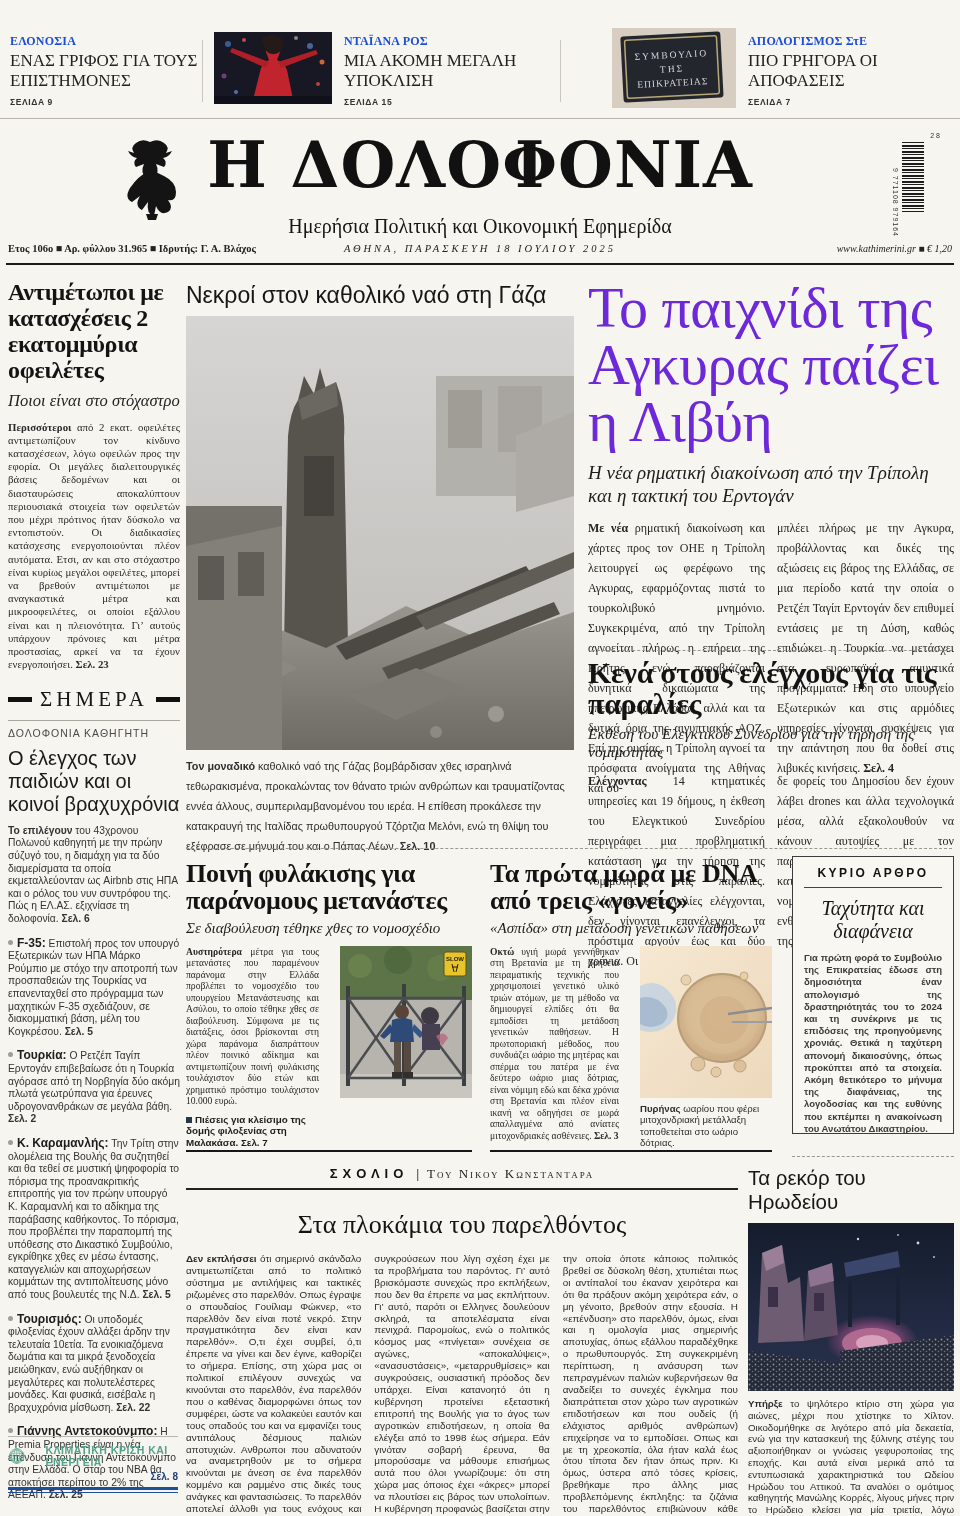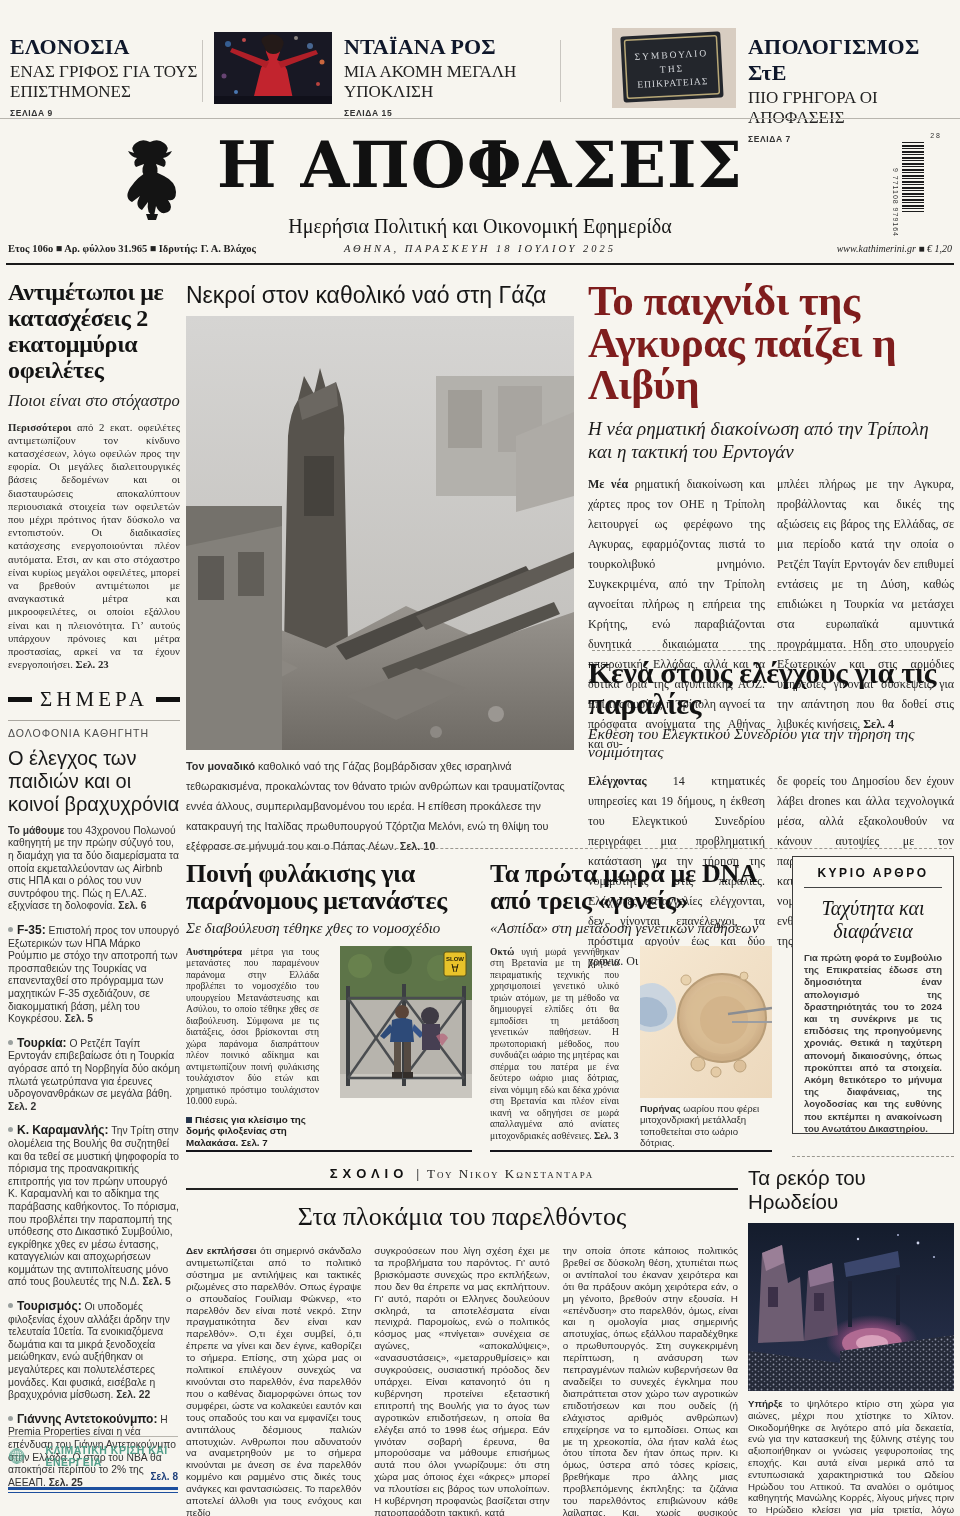--- a/index.html
+++ b/index.html
@@ -6,21 +6,21 @@
   html,body { background:#e9e7e2; }
   .page {
     position:relative; width:960px; height:1516px; margin:0 auto;
     background:#f7f5ef; overflow:hidden; color:#1a1a1a;
     font-family:"Liberation Serif", serif;
   }
   .sans { font-family:"Liberation Sans", sans-serif; }
 
   
   .teaser { position:absolute; top:34px; }
-  .teaser .kick { font-size:22px; font-weight:700; color:#0f172a; letter-spacing:.2px; }
+  .teaser .kick { font-size:12px; font-weight:700; color:#1d4ed8; letter-spacing:.2px; }
   .teaser .t   { font-size:17px; line-height:1.18; color:#222; margin-top:2px; }
   .teaser .pg  { font-family:"Liberation Sans",sans-serif; font-size:8.5px; font-weight:700; color:#333; letter-spacing:.6px; margin-top:6px; }
   .vdiv { position:absolute; top:40px; width:1px; height:62px; background:#c9c6c0; }
   .teaser-photo { position:absolute; overflow:hidden; }
   .rule-top { position:absolute; left:0; right:0; top:118px; height:1px; background:#b8b5ae; }
 
   
   .mast-title { position:absolute; left:150px; width:660px; top:128px; text-align:center;
     font-family:"DejaVu Serif", serif; font-weight:700; font-size:63px; letter-spacing:1px; color:#111; }
   .mast-sub { position:absolute; left:0; right:0; top:215px; text-align:center; font-size:20px; color:#151515; }
@@ -71,21 +71,21 @@
 
   
   .gaza-hl { position:absolute; left:186px; top:282px; width:388px;
     font-family:"Liberation Sans",sans-serif; font-size:23px; color:#161616; }
   .gaza-photo { position:absolute; left:186px; top:316px; width:388px; height:434px; overflow:hidden; }
   .gaza-cap { position:absolute; left:186px; top:756px; width:388px;
     font-family:"Liberation Sans",sans-serif; font-size:10.8px; line-height:20px; color:#2e2e2e; }
 
   
   .main-story { position:absolute; left:588px; top:280px; width:366px; }
-  .main-story .hl { font-size:43px; line-height:.98; font-weight:700; letter-spacing:-.5px; color:#7f1d1d; }
+  .main-story .hl { font-size:58px; line-height:.98; font-weight:400; letter-spacing:-.5px; color:#6d28d9; }
   .main-story .dk { font-size:19px; font-style:italic; line-height:1.2; margin-top:12px; color:#1c1c1c; }
   .twocol { display:flex; gap:12px; margin-top:10px; }
   .twocol .c { flex:1; font-size:12px; line-height:20px; text-align:justify; color:#252525; }
 
   
   .beaches { position:absolute; left:588px; top:658px; width:366px; }
   .beaches .hl { font-size:30px; line-height:1.02; font-weight:700; letter-spacing:-.3px; color:#131313; }
   .beaches .dk { font-size:15.5px; font-style:italic; margin-top:6px; color:#1c1c1c; }
 
   
@@ -108,21 +108,21 @@
   .editorial .ttl { text-align:center; font-size:20px; font-style:italic; line-height:1.15; color:#161616; }
   .editorial .bd { margin-top:9px; font-family:"Liberation Sans",sans-serif; font-size:9.5px; font-weight:700; line-height:12.2px; color:#3b3b3b; text-align:justify; }
 
   
   .scholio { position:absolute; left:186px; top:1166px; width:552px; }
   .scholio .hd { text-align:center; font-family:"Liberation Sans",sans-serif; font-size:13px; }
   .scholio .hd .a { font-weight:700; letter-spacing:5px; color:#111; }
   .scholio .hd .b { color:#555; margin:0 4px; }
   .scholio .hd .c { font-family:"Liberation Serif",serif; letter-spacing:2px; font-variant:small-caps; color:#222; font-size:13px; }
   .scholio .hdrule { height:2px; background:#222; margin-top:6px; }
-  .scholio .ttl { text-align:center; font-size:26px; margin-top:12px; color:#141414; }
+  .scholio .ttl { text-align:center; font-size:26px; margin-top:20px; color:#141414; }
   .scholio .cols3 { display:flex; gap:13px; margin-top:13px; }
   .scholio .cc { flex:1; font-family:"Liberation Sans",sans-serif; font-size:9.9px; line-height:11.9px; text-align:justify; color:#2b2b2b; }
 
   
   .herod { position:absolute; left:748px; top:1166px; width:206px; }
   .herod .ttl { font-family:"Liberation Sans",sans-serif; font-size:20.5px; color:#161616; }
   .herod .ph { width:206px; height:168px; margin-top:9px; overflow:hidden; }
   .herod .cap { margin-top:7px; font-family:"Liberation Sans",sans-serif; font-size:9.7px; line-height:11.8px; text-align:justify; color:#2c2c2c; }
 
   svg { display:block; }
@@ -184,21 +184,21 @@
 
   <div class="eagle">
     <svg width="62" height="84" viewBox="0 0 62 84">
       <g fill="#141414">
         <path d="M30 6 Q38 2 44 7 Q50 11 46 17 L52 15 Q49 21 43 22 Q48 26 44 31 L36 28 Q40 36 34 42 L30 38 L26 42 Q20 36 24 28 L16 31 Q12 26 17 22 Q11 21 8 15 L14 17 Q10 11 16 7 Q22 2 30 6 Z"></path>
         <path d="M30 34 Q18 40 10 52 Q4 62 12 66 L20 60 Q14 70 22 74 L28 66 Q26 78 34 80 L36 70 Q40 80 48 76 Q54 72 48 64 Q56 66 56 56 Q56 46 44 40 Q36 36 30 34 Z"></path>
         <path d="M26 78 L38 78 L36 84 L28 84 Z"></path>
       </g>
     </svg>
   </div>
-  <div class="mast-title">Η ΑΠΟΦΑΣΕΙΣ</div>
+  <div class="mast-title">Η ΔΟΛΟΦΟΝΙΑ</div>
   <div class="barcode-wrap">
     <div class="barcode-num28">28</div>
     <div class="barcode"></div>
     <div class="barcode-num">9 771108 979164</div>
   </div>
   <div class="mast-sub">Ημερήσια Πολιτική και Οικονομική Εφημερίδα</div>
   <div class="dateline">
     <span class="dl-l">Ετος 106ο ■ Αρ. φύλλου 31.965 ■ Ιδρυτής: Γ. Α. Βλάχος</span>
     <span class="dl-c">ΑΘΗΝΑ, ΠΑΡΑΣΚΕΥΗ 18 ΙΟΥΛΙΟΥ 2025</span>
     <span class="dl-r">www.kathimerini.gr ■ € 1,20</span>
@@ -211,21 +211,21 @@
     <div class="body"><span class="lead">Περισσότεροι</span><span> από 2 εκατ. οφειλέτες αντιμετωπίζουν τον κίνδυνο κατασχέσεων, λόγω οφειλών προς την εφορία. Οι μεγάλες διαλειτουργικές βάσεις δεδομένων και οι διασταυρώσεις αποκαλύπτουν περιουσιακά στοιχεία των οφειλετών που μέχρι πρότινος ήταν δύσκολο να εντοπιστούν. Οι διαδικασίες κατάσχεσης ενεργοποιούνται πλέον αυτόματα. Ετσι, αν και στο στόχαστρο είναι κυρίως μεγάλοι οφειλέτες, μπορεί να βρεθούν αντιμέτωποι με αναγκαστικά μέτρα και μικροοφειλέτες, οι οποίοι εξάλλου είναι και η πλειονότητα. Γι’ αυτούς υπάρχουν πρόνοιες και μέτρα προστασίας, αρκεί να τα έχουν ενεργοποιήσει. </span><span class="pgref">Σελ. 23</span></div>
 
     <div class="simera">
       <div class="simera-head">
         <span class="bar"></span>
         <span class="tx">ΣΗΜΕΡΑ</span>
         <span class="bar"></span>
       </div>
       <div class="kicker sans">ΔΟΛΟΦΟΝΙΑ ΚΑΘΗΓΗΤΗ</div>
       <div class="sim-hl">Ο έλεγχος των παιδιών και οι κοινοί βραχυχρόνια</div>
-      <div class="sim-body"><span class="lead">Το μάθουμε</span><span> του 43χρονου Πολωνού καθηγητή με την πρώην σύζυγό του, η διαμάχη για τα δύο διαμερίσματα τα οποία εκμεταλλεύονταν ως Airbnb στις ΗΠΑ και ο ρόλος του νυν συντρόφου της. Πώς η ΕΛ.ΑΣ. εξιχνίασε τη δολοφονία. </span><span class="pgref">Σελ. 6</span></div>
+      <div class="sim-body"><span class="lead">Το επιλέγουν</span><span> του 43χρονου Πολωνού καθηγητή με την πρώην σύζυγό του, η διαμάχη για τα δύο διαμερίσματα τα οποία εκμεταλλεύονταν ως Airbnb στις ΗΠΑ και ο ρόλος του νυν συντρόφου της. Πώς η ΕΛ.ΑΣ. εξιχνίασε τη δολοφονία. </span><span class="pgref">Σελ. 6</span></div>
 
       <div class="sim-item"><span class="dot"></span><span class="il">F-35:</span><span> Επιστολή προς τον υπουργό Εξωτερικών των ΗΠΑ Μάρκο Ρούμπιο με στόχο την αποτροπή των προσπαθειών της Τουρκίας να επανενταχθεί στο πρόγραμμα των μαχητικών F-35 σχεδιάζουν, σε διακομματική βάση, μέλη του Κογκρέσου. </span><span class="pgref">Σελ. 5</span></div>
       <div class="sim-item"><span class="dot"></span><span class="il">Τουρκία:</span><span> Ο Ρετζέπ Ταγίπ Ερντογάν επιβεβαίωσε ότι η Τουρκία αγόρασε από τη Νορβηγία δύο ακόμη πλωτά γεωτρύπανα για έρευνες υδρογονανθράκων σε μεγάλα βάθη. </span><span class="pgref">Σελ. 2</span></div>
       <div class="sim-item"><span class="dot"></span><span class="il">Κ. Καραμανλής:</span><span> Την Τρίτη στην ολομέλεια της Βουλής θα συζητηθεί και θα τεθεί σε μυστική ψηφοφορία το πόρισμα της προανακριτικής επιτροπής για τον πρώην υπουργό Κ. Καραμανλή και το αδίκημα της παράβασης καθήκοντος. Το πόρισμα, που προβλέπει την παραπομπή της υπόθεσης στο Δικαστικό Συμβούλιο, εγκρίθηκε χθες εν μέσω έντασης, καταγγελιών και αποχωρήσεων κομμάτων της αντιπολίτευσης μόνο από τους βουλευτές της Ν.Δ. </span><span class="pgref">Σελ. 5</span></div>
       <div class="sim-item"><span class="dot"></span><span class="il">Τουρισμός:</span><span> Οι υποδομές φιλοξενίας έχουν αλλάξει άρδην την τελευταία 10ετία. Τα ενοικιαζόμενα δωμάτια και τα μικρά ξενοδοχεία μειώθηκαν, ενώ αυξήθηκαν οι μεγαλύτερες και πολυτελέστερες μονάδες. Και φυσικά, εισέβαλε η βραχυχρόνια μίσθωση. </span><span class="pgref">Σελ. 22</span></div>
       <div class="sim-item"><span class="dot"></span><span class="il">Γιάννης Αντετοκούνμπο:</span><span> Η Premia Properties είναι η νέα επένδυση του Γιάννη Αντετοκούνμπο στην Ελλάδα. Ο σταρ του NBA θα αποκτήσει περίπου το 2% της ΑΕΕΑΠ. </span><span class="pgref">Σελ. 25</span></div>
     </div>
   </div>
 
   <div class="climate">

